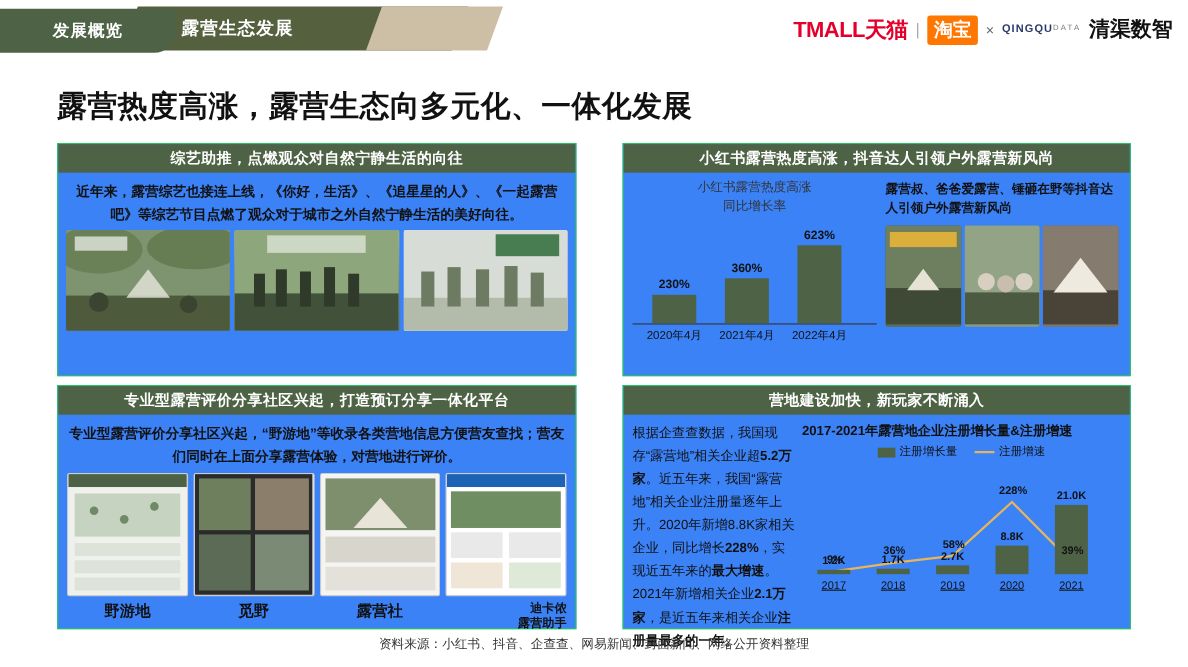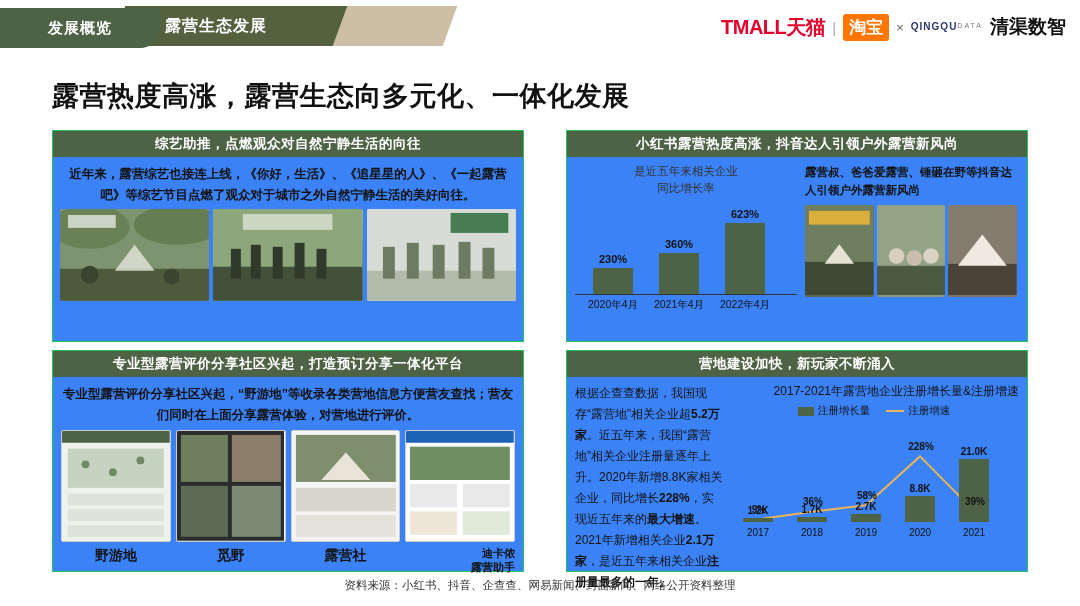--- a/index.html
+++ b/index.html
@@ -93,29 +93,29 @@
   .phone { flex:1; }
   .phone .scr { height:112px; border:1px solid #ccc; border-radius:2px; overflow:hidden; position:relative; background:#f2f2f2; }
   .phone .cap { text-align:center; font-size:14px; font-weight:bold; margin-top:5px; color:#111; }
   .phone .cap.small { font-size:11px; line-height:1.25; }
 
   
   #p-rb { left:566px; top:350px; width:462px; height:222px; }
   .rb-split { display:flex; padding:6px 8px 6px 8px; gap:4px; }
   .rb-left { width:150px; font-size:12px; line-height:1.75; color:#111; }
   .rb-right { flex:1; position:relative; }
-  .rb-title { font-size:12px; font-weight:normal; text-align:right; color:#111; line-height:1.4; }
+  .rb-title { font-size:12px; font-weight:bold; text-align:left; color:#111; line-height:1.4; }
   .legend { display:flex; justify-content:center; gap:16px; margin-top:4px; font-size:10.5px; color:#111; }
   .legend .sw { display:inline-block; width:16px; height:9px; background:#4e6345; margin-right:4px; vertical-align:middle; }
   .legend .ln { display:inline-block; width:18px; height:0; border-top:2px solid #e8b55a; margin-right:4px; vertical-align:middle; }
   .chart2 { position:relative; height:118px; margin-top:2px; }
   .c2bar { position:absolute; bottom:16px; width:30px; background:#4e6345; }
   .c2lbl { position:absolute; font-size:10px; font-weight:bold; color:#111; width:40px; text-align:center; }
   .c2lbl.pct { color:#111; }
-  .c2x { position:absolute; bottom:0; font-size:10px; color:#111; width:40px; text-align:center; }
+  .c2x { position:absolute; bottom:0; font-size:10px; color:#111; width:40px; text-align:center;text-decoration:underline; }
 
   
   .footer {
     position:absolute; left:0; top:578px; width:1080px;
     text-align:center; font-size:11.5px; color:#333;
   }
 
   
   .sky { position:absolute; inset:0; }
 </style>
@@ -189,21 +189,21 @@
         <rect x="84" y="4" width="58" height="20" fill="#2f6b3a" opacity=".85"></rect>
       </svg>
     </div>
   </div>
 </div>
 
 <div class="panel" id="p-rt">
   <div class="panel-hd">小红书露营热度高涨，抖音达人引领户外露营新风尚</div>
   <div class="rt-split">
     <div class="rt-left">
-      <div class="rt-sub">是近五年来相关企业</div>
+      <div class="rt-sub">小红书露营热度高涨</div>
       <div class="rt-sub">同比增长率</div>
       <div class="bars" id="chart-xhs">
         <div class="axis-line"></div>
       <div class="bar" style="left: 18px; height: 26px;"></div>
           <div class="bar-lbl" style="left: 11px; bottom: 47px;">230%</div>
           <div class="axis-lbl" style="left: 4px;">2020年4月</div>
           <div class="bar" style="left: 84px; height: 41px;"></div>
           <div class="bar-lbl" style="left: 77px; bottom: 62px;">360%</div>
           <div class="axis-lbl" style="left: 70px;">2021年4月</div>
           <div class="bar" style="left: 150px; height: 71px;"></div>

